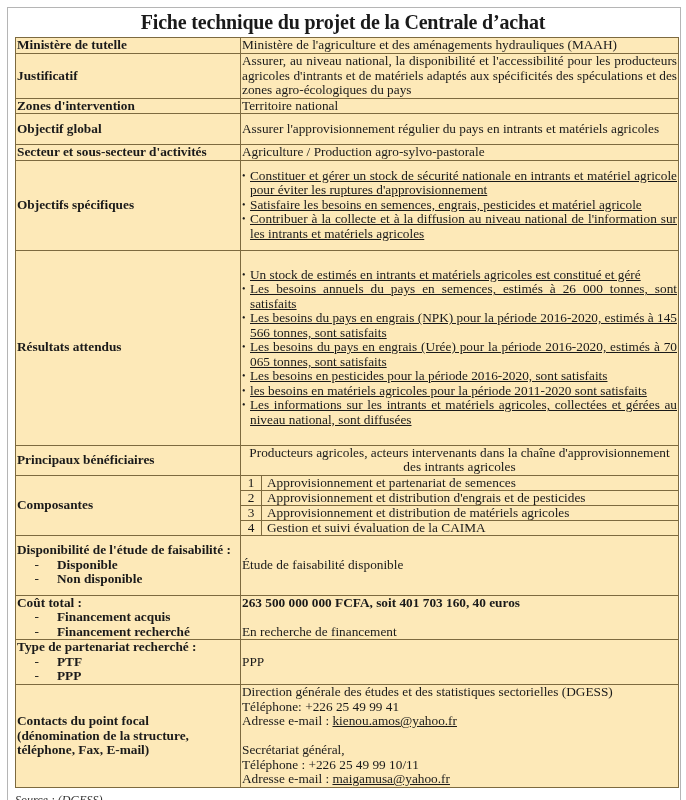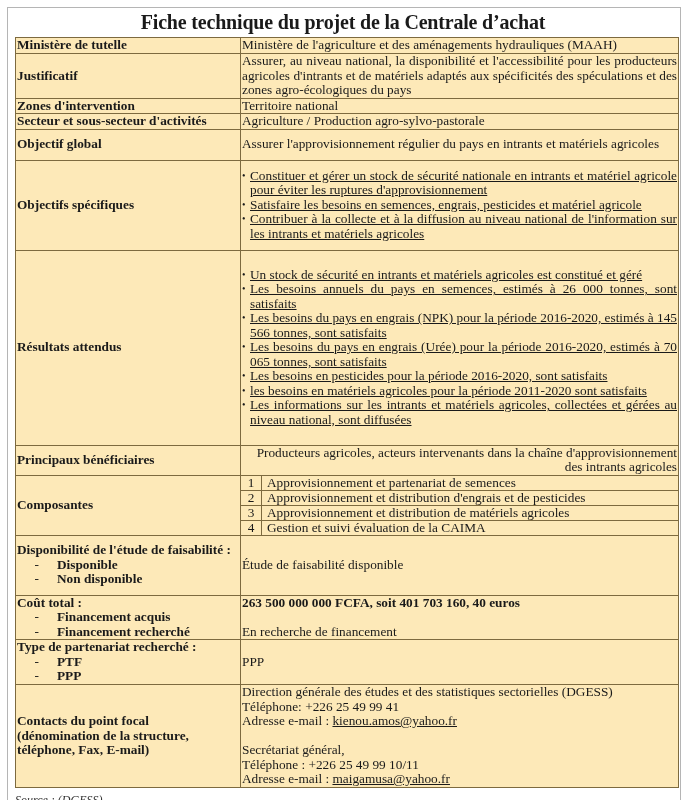--- a/index.html
+++ b/index.html
@@ -59,55 +59,55 @@
       <td class="value" style="text-align:left">Ministère de l'agriculture et des aménagements hydrauliques (MAAH)</td>
     </tr>
     <tr style="height:44px">
       <td class="label">Justificatif</td>
       <td class="value">Assurer, au niveau national, la disponibilité et l'accessibilité pour les producteurs agricoles d'intrants et de matériels adaptés aux spécificités des spéculations et des zones agro-écologiques du pays</td>
     </tr>
     <tr style="height:14px">
       <td class="label">Zones d'intervention</td>
       <td class="value">Territoire national</td>
     </tr>
+    <tr style="height:31px">
+      <td class="label">Objectif global</td>
+      <td class="value">Assurer l'approvisionnement régulier du pays en intrants et matériels agricoles</td>
+    </tr>
     <tr style="height:14px">
       <td class="label">Secteur et sous-secteur d'activités</td>
       <td class="value">Agriculture / Production agro-sylvo-pastorale</td>
-    </tr>
-    <tr style="height:31px">
-      <td class="label">Objectif global</td>
-      <td class="value">Assurer l'approvisionnement régulier du pays en intrants et matériels agricoles</td>
     </tr>
     <tr style="height:90px">
       <td class="label">Objectifs spécifiques</td>
       <td class="value">
         <ul class="bullets">
           <li>Constituer et gérer un stock de sécurité nationale en intrants et matériel agricole pour éviter les ruptures d'approvisionnement</li>
           <li>Satisfaire les besoins en semences, engrais, pesticides et matériel agricole</li>
           <li>Contribuer à la collecte et à la diffusion au niveau national de l'information sur les intrants et matériels agricoles</li>
         </ul>
       </td>
     </tr>
     <tr style="height:195px">
       <td class="label">Résultats attendus</td>
       <td class="value">
         <ul class="bullets">
-          <li>Un stock de sécurité en intrants et matériels agricoles est constitué et géré</li>
+          <li>Un stock de estimés en intrants et matériels agricoles est constitué et géré</li>
           <li>Les besoins annuels du pays en semences, estimés à 26 000 tonnes, sont satisfaits</li>
           <li>Les besoins du pays en engrais (NPK) pour la période 2016-2020, estimés à 145 566 tonnes, sont satisfaits</li>
           <li>Les besoins du pays en engrais (Urée) pour la période 2016-2020, estimés à 70 065 tonnes, sont satisfaits</li>
           <li>Les besoins en pesticides pour la période 2016-2020, sont satisfaits</li>
           <li>les besoins en matériels agricoles pour la période 2011-2020 sont satisfaits</li>
           <li>Les informations sur les intrants et matériels agricoles, collectées et gérées au niveau national, sont diffusées</li>
         </ul>
       </td>
     </tr>
     <tr style="height:28px">
       <td class="label">Principaux bénéficiaires</td>
-      <td class="value" style="text-align:right">Producteurs agricoles, acteurs intervenants dans la chaîne d'approvisionnement des intrants agricoles</td>
+      <td class="value" style="text-align:center">Producteurs agricoles, acteurs intervenants dans la chaîne d'approvisionnement des intrants agricoles</td>
     </tr>
     <tr style="height:60px">
       <td class="label">Composantes</td>
       <td class="value cell-comp">
         <table class="comp">
           <tbody>
             <tr style="border-top:none">
               <td class="num" style="border-top:none;border-left:none">1</td>
               <td style="border-top:none;border-right:none">Approvisionnement et partenariat de semences</td>
             </tr>

